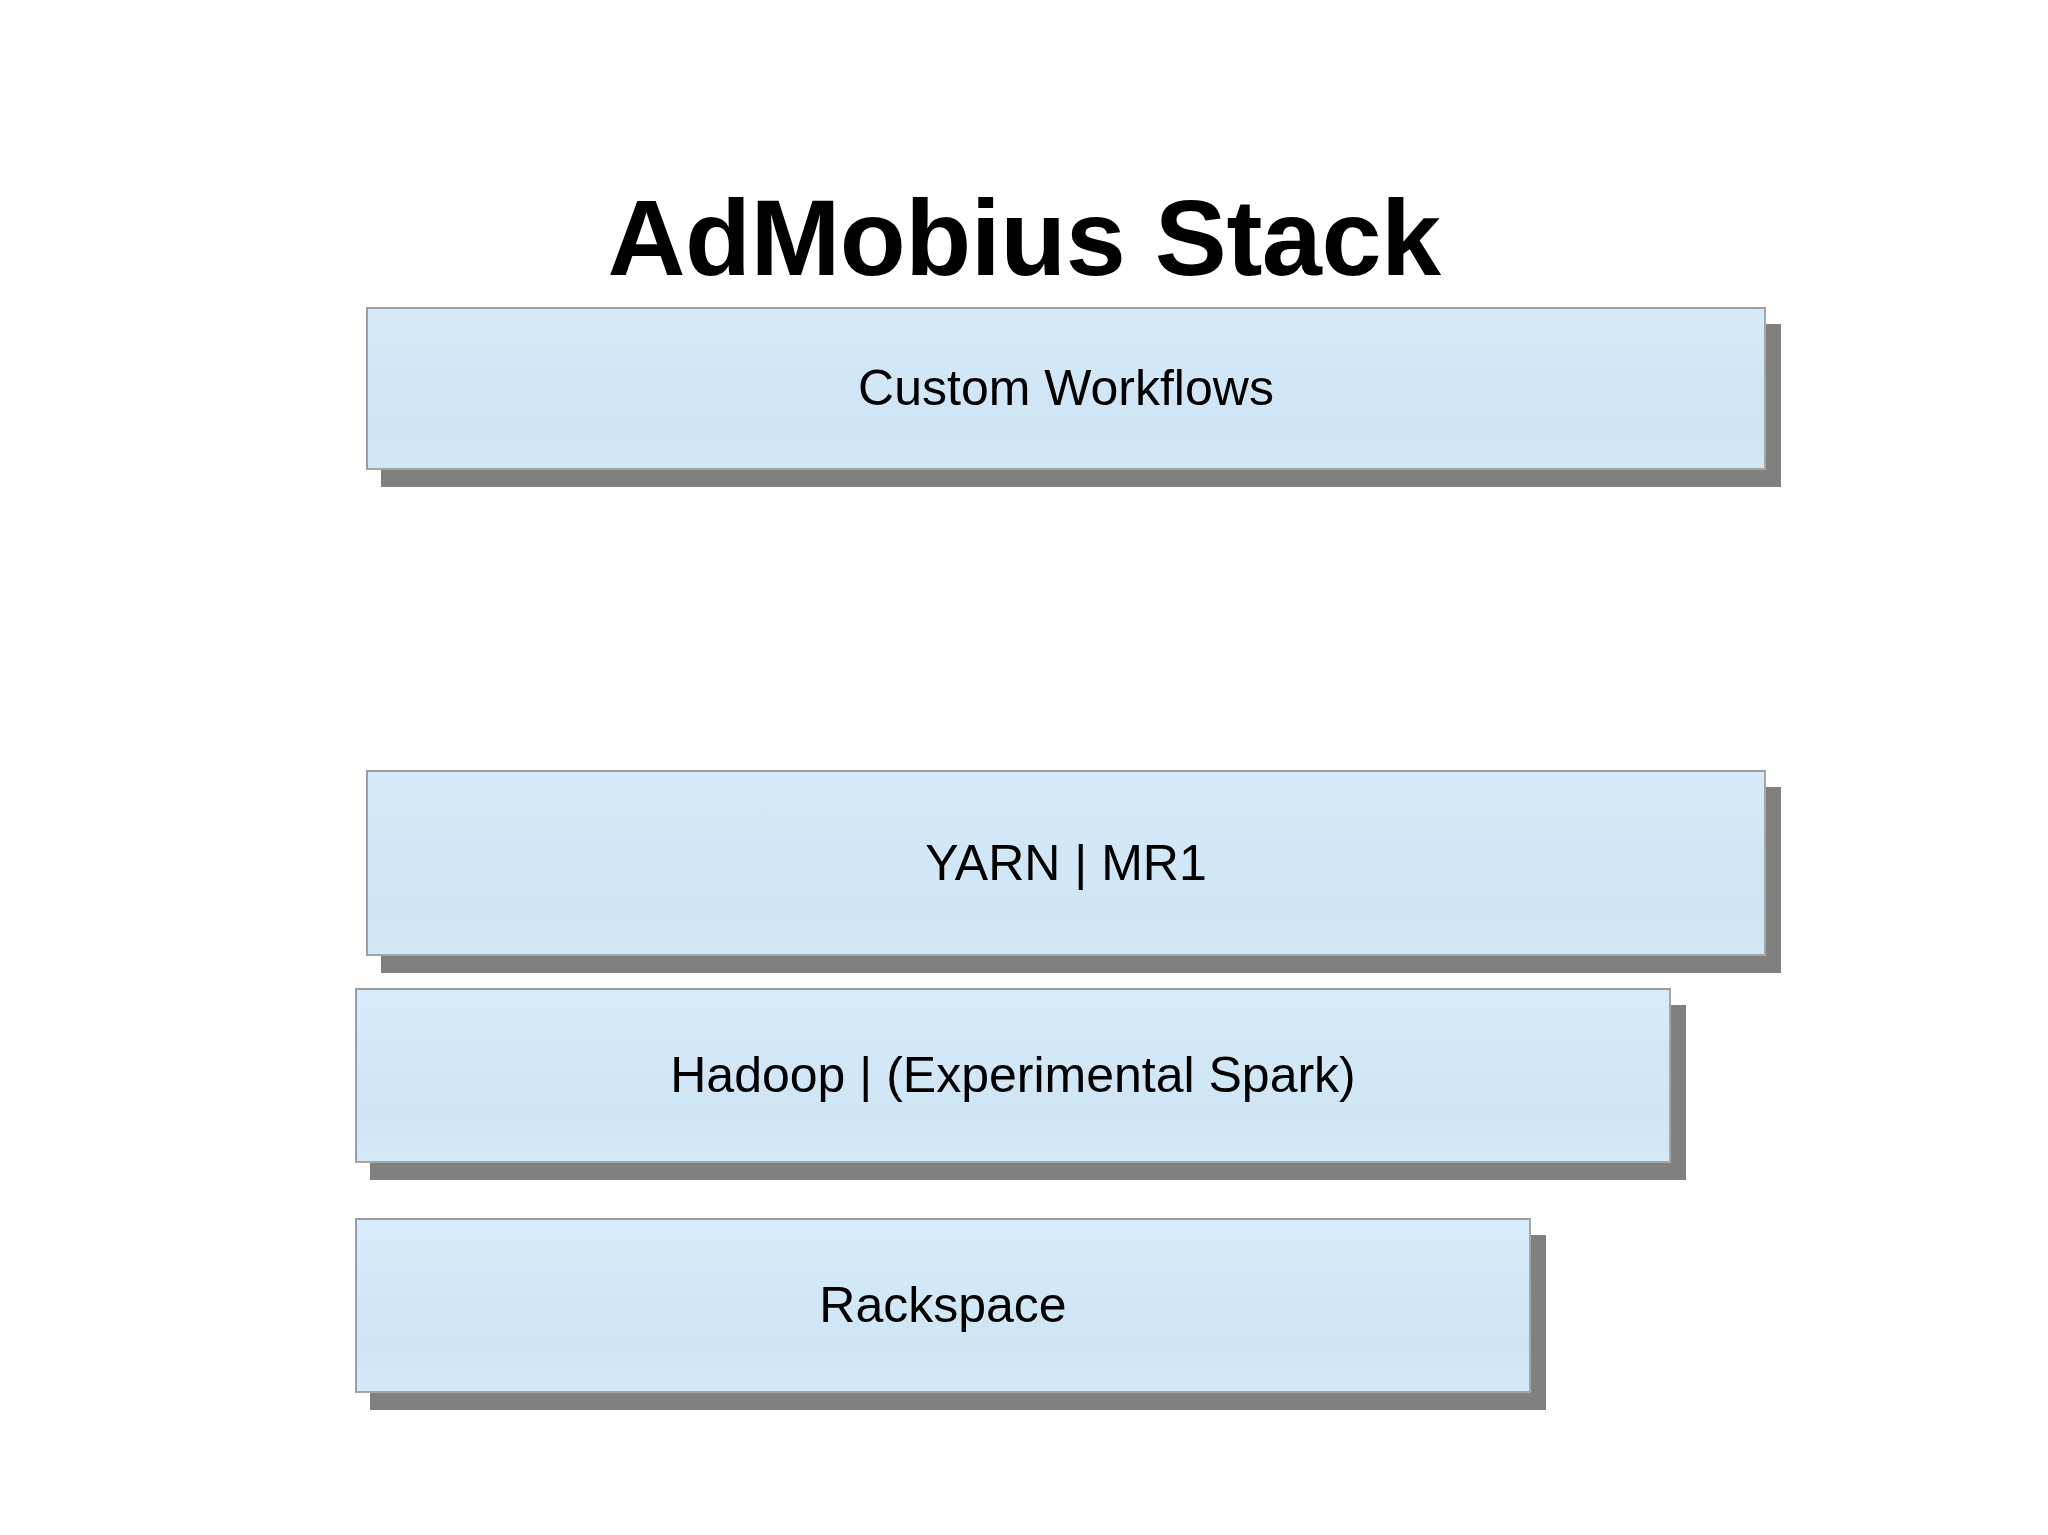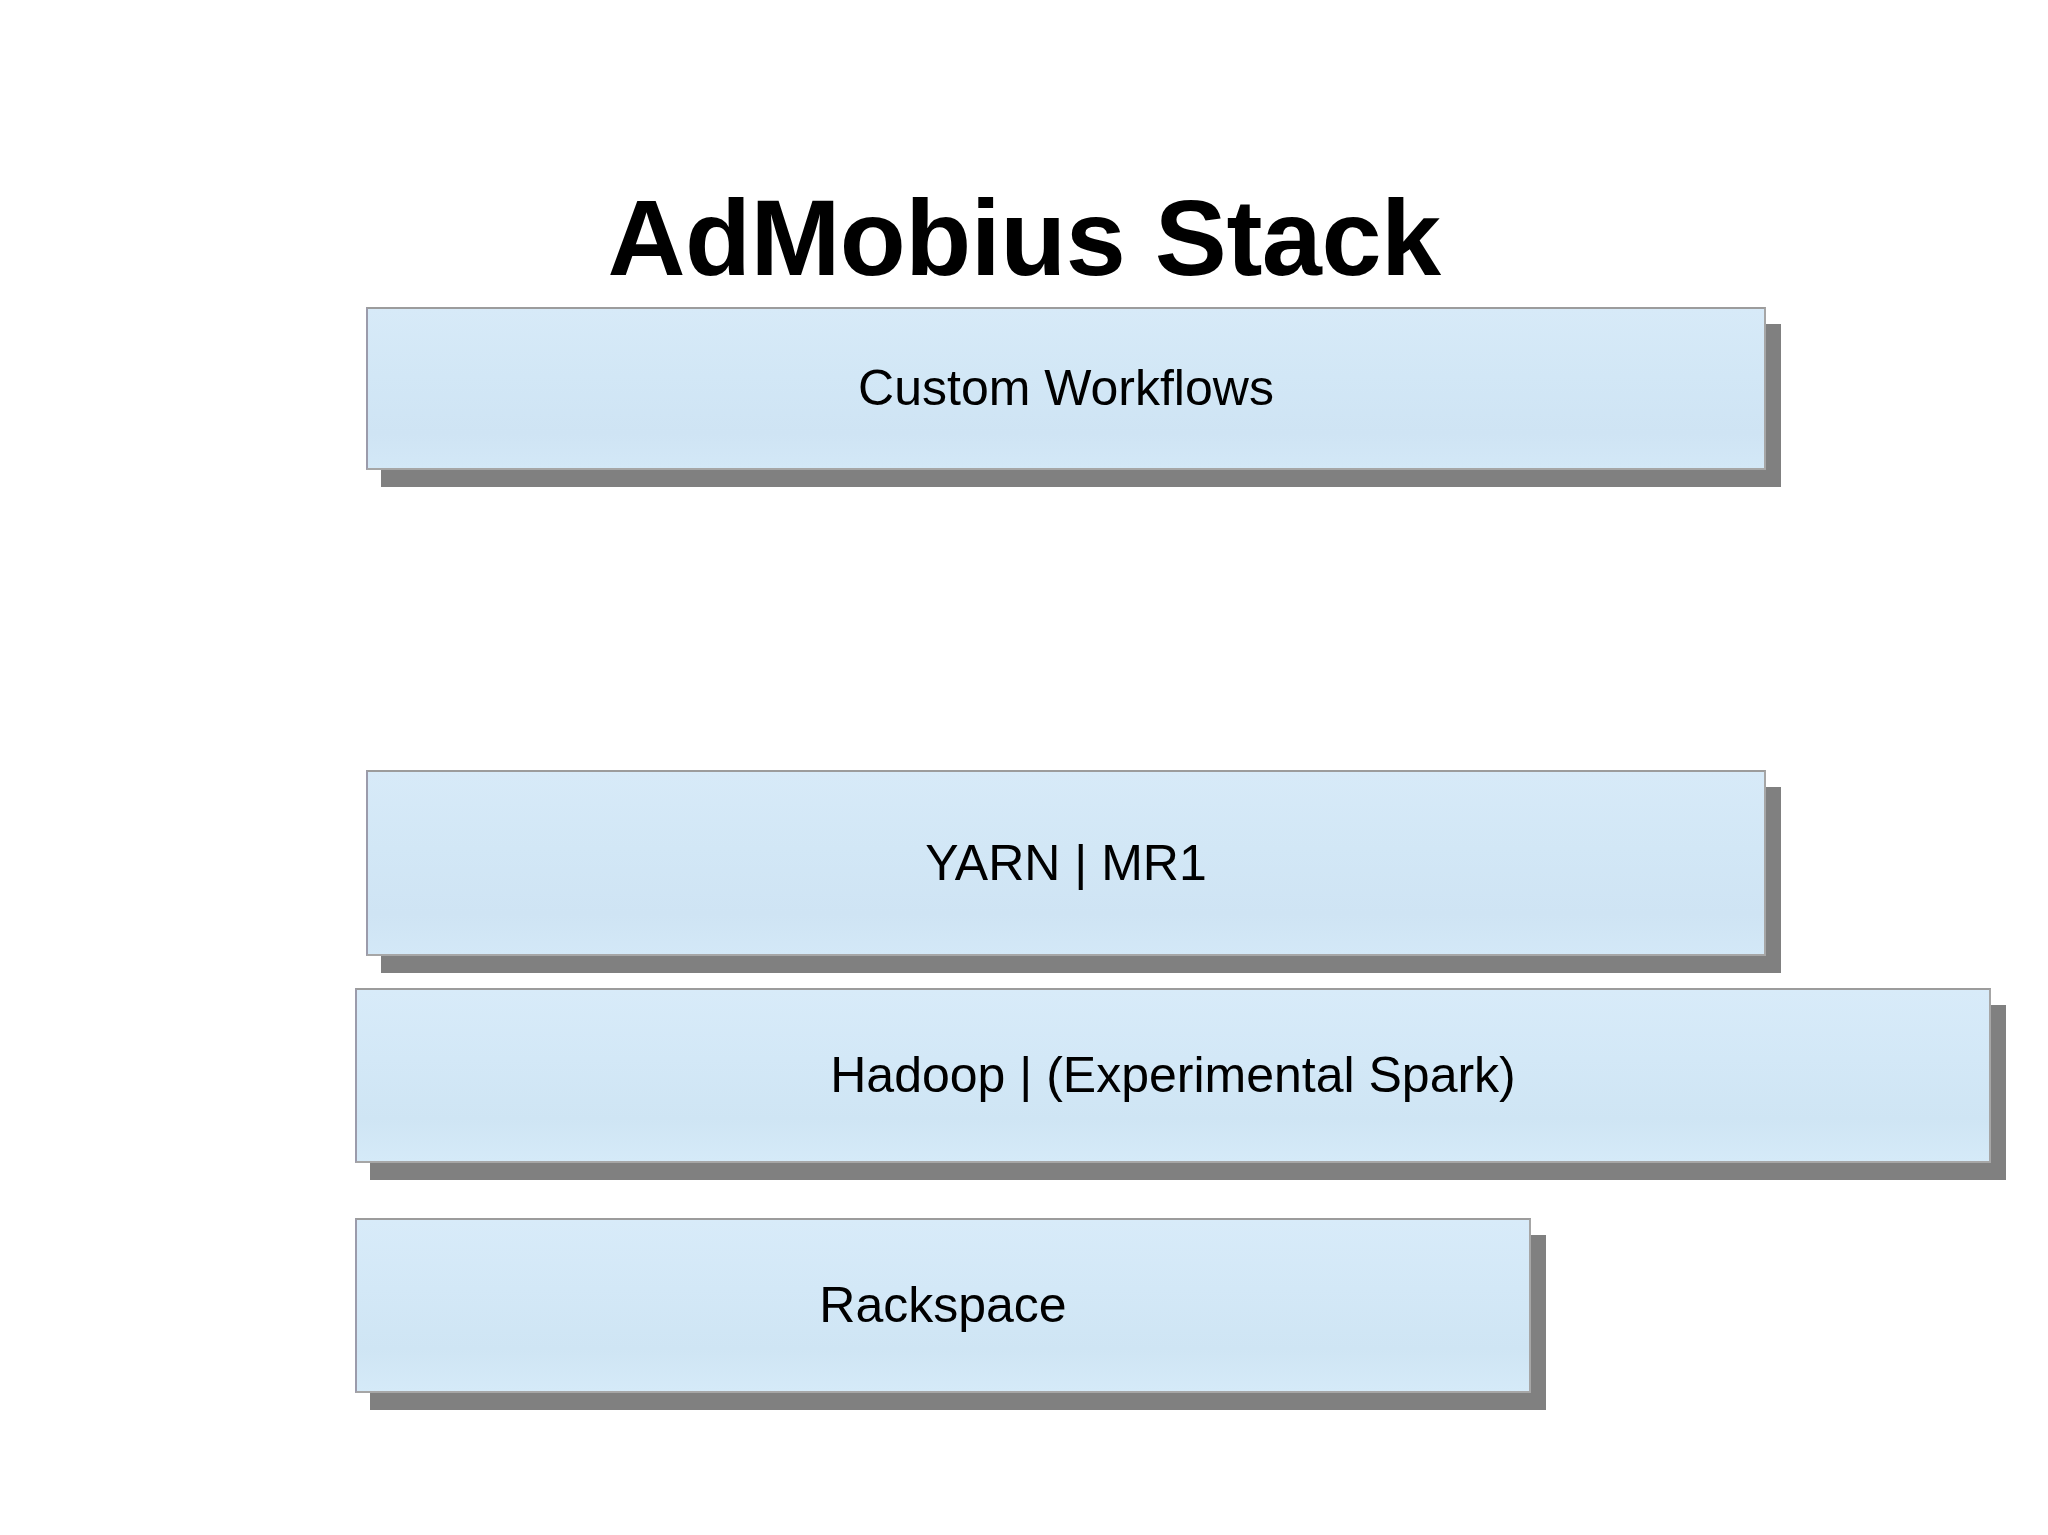--- a/index.html
+++ b/index.html
@@ -88,21 +88,21 @@
     line-height: 1.1;
     text-align: center;
     white-space: nowrap;
     user-select: none;
   }
 
   
   #layer-0 { left: 366px; top: 307px; width: 1400px; height: 163px; }
   #layer-1 { left: 355px; top: 525px; width: 1404px; height: 167px; }
   #layer-2 { left: 366px; top: 770px; width: 1400px; height: 186px; }
-  #layer-3 { left: 355px; top: 988px; width: 1636px; height: 175px; padding-left: 32px; }
+  #layer-3 { left: 355px; top: 988px; width: 1316px; height: 175px; padding-left: 32px; }
   #layer-4 { left: 355px; top: 1218px; width: 1176px; height: 175px; }
 
   #layer-1 .face,
   #layer-3 .face,
   #layer-4 .face {
     background:
       linear-gradient(180deg, #d8ebf9 0%, #d3e8f7 40%, #cfe5f4 75%, #d5eaf8 100%);
   }
 </style>
 </head>

